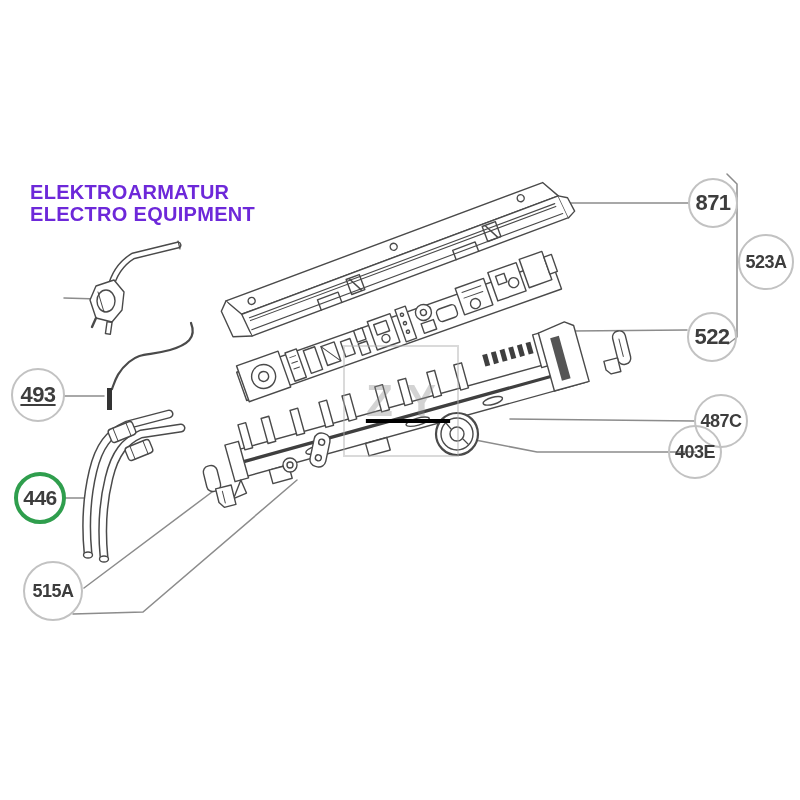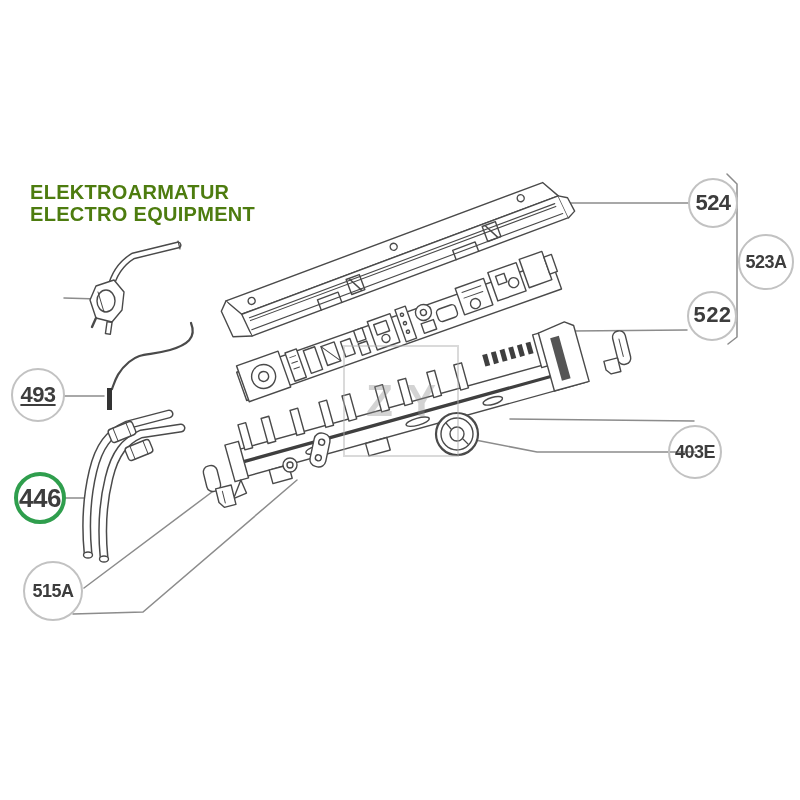--- a/index.html
+++ b/index.html
@@ -1,34 +1,34 @@
 <!DOCTYPE html>
 <html><head>
 <meta charset="utf-8">
 <style>
   html,body{margin:0;padding:0;background:#fff;}
   .canvas{position:relative;width:800px;height:800px;background:#ffffff;overflow:hidden;
           font-family:"Liberation Sans",sans-serif;}
   svg.diagram{position:absolute;left:0;top:0;z-index:1;}
-  .title{position:absolute;left:30px;top:181px;z-index:3;color:#4d7c0f;font-weight:bold;
+  .title{position:absolute;left:30px;top:181px;z-index:3;color:#6d28d9;font-weight:bold;
          font-size:20px;line-height:22px;letter-spacing:.3px;white-space:nowrap;}
   .wm-box{position:absolute;left:343px;top:345px;width:112px;height:108px;z-index:2;
           border:2px solid rgba(172,172,172,.45);display:flex;flex-direction:column;
-          align-items:center;justify-content:center;pointer-events:none;}
+          align-items:center;justify-content:center;pointer-events:none;text-decoration:underline;}
   .wm-row{font-size:44px;font-weight:bold;line-height:48px;color:rgba(140,140,140,.38);
           letter-spacing:14px;margin-right:-14px;}
   .callout{position:absolute;z-index:3;box-sizing:border-box;border:2px solid #c2c2c2;
            border-radius:50%;background:transparent;display:flex;align-items:center;
            justify-content:center;color:#3d3d3d;font-weight:bold;font-size:22px;
            letter-spacing:-.5px;cursor:pointer;}
   .callout.small{font-size:18px;}
-  .callout.green{border:4px solid #2f9e4d;font-size:26px;}
+  .callout.green{border:4px solid #2f9e4d;font-size:21px;}
   .co-524 {left:688px;top:178px;width:50px;height:50px;}
   .co-523a{left:738px;top:234px;width:56px;height:56px;}
-  .co-522 {left:687px;top:291px;width:50px;height:50px;font-family:Liberation Mono, monospace;}
+  .co-522 {left:687px;top:312px;width:50px;height:50px;}
   .co-487c{left:694px;top:394px;width:54px;height:54px;}
   .co-403e{left:668px;top:425px;width:54px;height:54px;}
   .co-446 {left:14px; top:472px;width:52px;height:52px;}
   .co-569 {left:11px; top:271px;width:54px;height:54px;}
   .co-493 {left:11px; top:368px;width:54px;height:54px;text-decoration:underline;}
   .co-515a{left:23px; top:561px;width:60px;height:60px;}
   .co-488c{left:20px; top:590px;width:54px;height:54px;}
 </style>
 </head>
 <body>
@@ -202,21 +202,22 @@
 
   <div class="wm-box">
     <div class="wm-row">ZY</div>
   </div>
 
   <div class="title">
     <div>ELEKTROARMATUR</div>
     <div>ELECTRO EQUIPMENT</div>
   </div>
 
-  <div class="callout co-524">524</div>
+  <div class="callout co-524">871</div>
   <div class="callout small co-523a">523A</div>
   <div class="callout co-522">522</div>
+  <div class="callout small co-487c">487C</div>
   <div class="callout small co-403e">403E</div>
   <div class="callout green co-446">446</div>
   <div class="callout co-493">493</div>
   <div class="callout small co-515a">515A</div>
 
 </div>
 
 </body></html>

